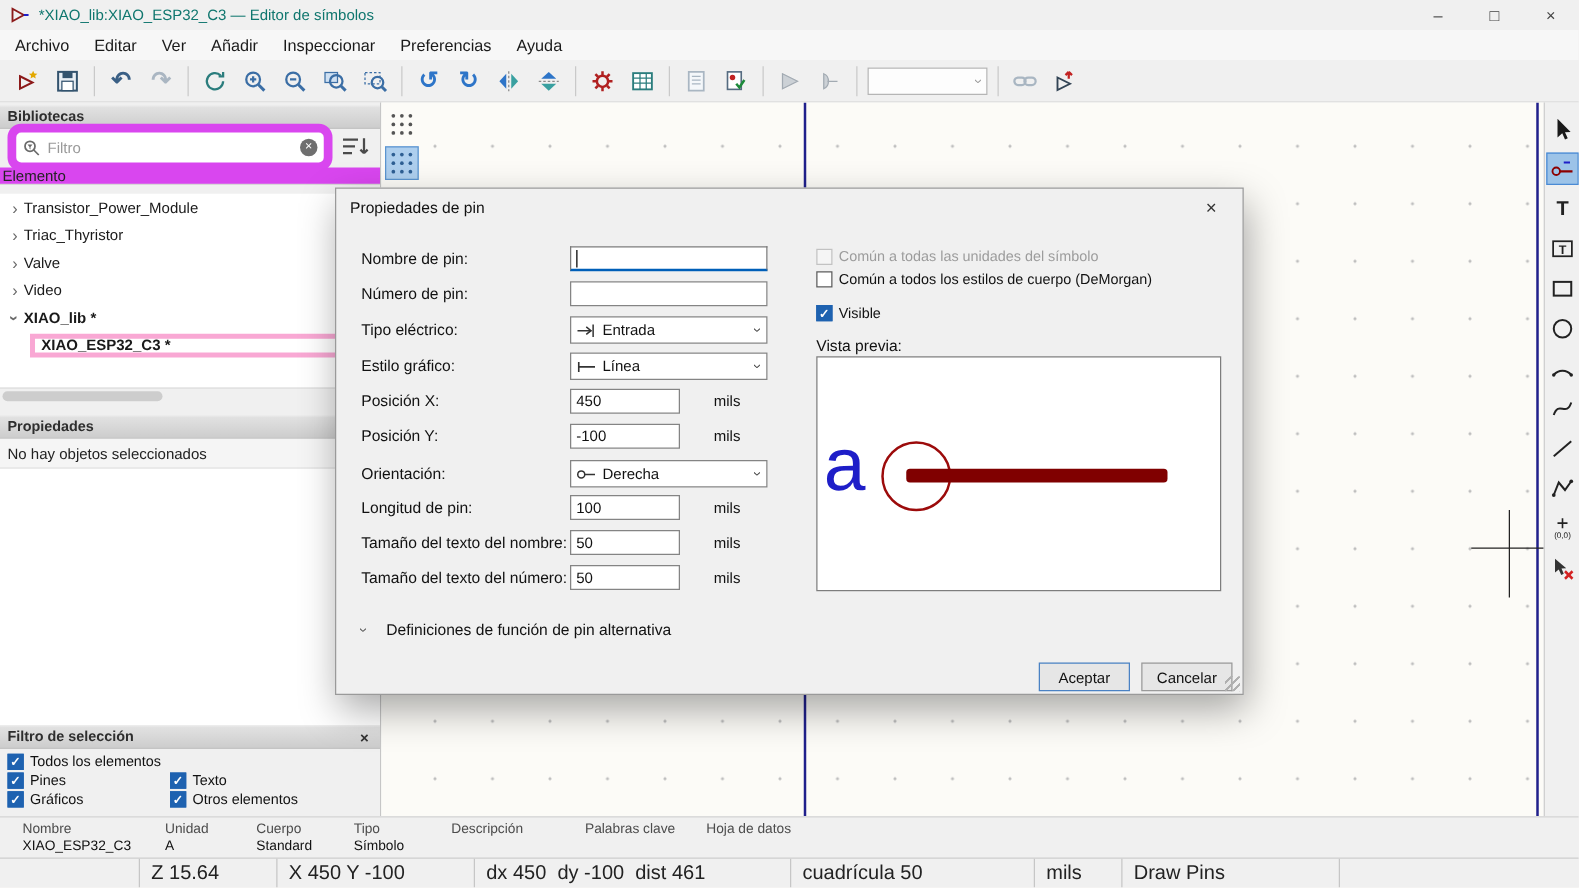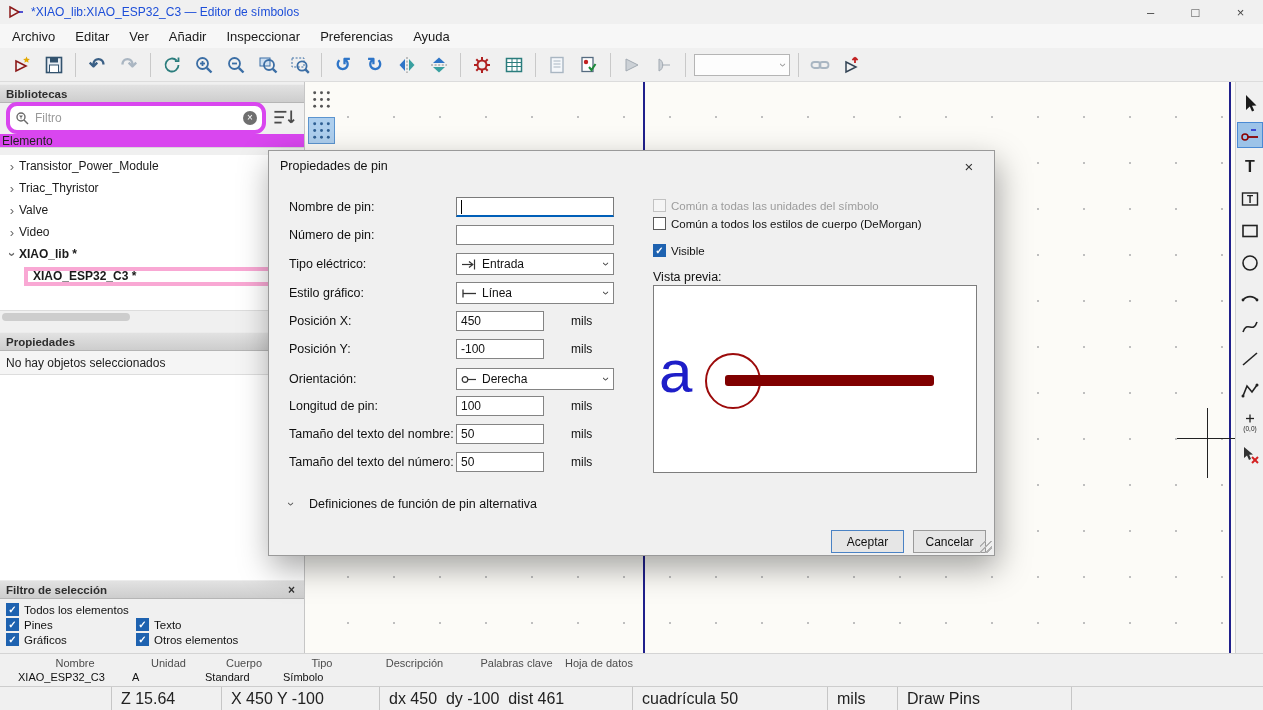--- a/index.html
+++ b/index.html
@@ -6,21 +6,21 @@
   html,body { width:1263px; height:710px; }
   body {
     font-family:"Liberation Sans", sans-serif;
     background:#f0f0f0; position:relative; overflow:hidden;
     font-size:12px; color:#1a1a1a;
   }
   
   .titlebar { position:absolute; top:0; left:0; right:0; height:24px;
     background:#f0f0f0; display:flex; align-items:center; }
   .app-icon { margin-left:7px; width:16px; height:16px; }
-  .title-text { margin-left:8px; font-size:12px; color:#1d4ed8; }
+  .title-text { margin-left:8px; font-size:12px; color:#0f766e; }
   .win-controls { margin-left:auto; display:flex; height:100%; }
   .win-btn { width:45px; height:100%; display:flex; align-items:center; justify-content:center;
     font-size:13px; color:#444; }
   
   .menubar { position:absolute; top:24px; left:0; right:0; height:24px;
     background:#f7f7f7; display:flex; align-items:center; padding-left:2px; }
   .menu-item { padding:0 10px; font-size:13px; color:#1a1a1a; height:100%; display:flex; align-items:center; }
   
   .toolbar { position:absolute; top:48px; left:0; right:0; height:34px;
     background:#f0f0f0; border-bottom:1px solid #dcdcdc;
@@ -37,21 +37,21 @@
   
   .main { position:absolute; top:82px; left:0; right:0; bottom:57px; }
   
   .left-panel { position:absolute; left:0; top:0; width:305px; height:100%;
     background:#f0f0f0; border-right:1px solid #c6c6c6; }
   .panel-header { position:absolute; left:0; right:0; height:19px;
     background:linear-gradient(#e2e2e2,#cdcdcd); border-bottom:1px solid #b5b5b5; border-top:1px solid #ececec;
     font-size:11.5px; font-weight:bold; color:#2e2e2e; display:flex; align-items:center; padding:0 6px; }
   .panel-header .hdr-close { margin-left:auto; font-size:12px; font-weight:bold; color:#333; padding:0 3px; }
   .search-row { position:absolute; top:22px; left:0; right:0; height:28px; display:flex; align-items:center; padding:0 6px; }
-  .search-box { width:260px; height:22px; background:#fff; border:4px solid #d946ef; border-radius:11px;
+  .search-box { width:260px; height:22px; background:#fff; border:7px solid #d946ef; border-radius:11px;
     display:flex; align-items:center; padding:12px 5px; }
   .search-box svg { width:15px; height:15px; flex:0 0 15px; }
   .search-input { border:none; outline:none; flex:1; font-size:12px; padding:0 5px;
     font-family:"Liberation Sans", sans-serif; background:transparent; color:#222; }
   .search-input::placeholder { color:#9a9a9a; }
   .clear-btn { width:14px; height:14px; border-radius:50%; background:#6f6f6f; color:#fff;
     font-size:10px; line-height:14px; text-align:center; flex:0 0 14px; }
   .sort-btn { margin-left:6px; width:24px; height:24px; border:none; background:transparent;
     display:flex; align-items:center; justify-content:center; padding:0; }
   .tree-colhead { position:absolute; top:52px; left:0; right:0; height:14px; background:#d946ef;
@@ -93,21 +93,21 @@
   .right-toolbar { position:absolute; right:0; top:0; width:28px; height:100%;
     background:#f0f0f0; border-left:1px solid #d0d0d0;
     display:flex; flex-direction:column; align-items:center; padding-top:8px; gap:6px; }
   .rtb { width:26px; height:26px; border:1px solid transparent; background:transparent;
     display:flex; align-items:center; justify-content:center; padding:0; }
   .rtb svg { width:22px; height:22px; }
   .rtb.active { background:#9cc3e8; border-color:#4a8ad4; }
   
   .infobar { position:absolute; top:653px; left:0; right:0; height:33px; background:#f0f0f0;
     border-top:1px solid #d4d4d4; display:flex; padding:3px 0 0 18px; font-size:11px; }
-  .info-col .lbl { color:#4c4c4c;text-align:center; }
+  .info-col .lbl { color:#4c4c4c; }
   .info-col .val { color:#111; margin-top:2px; }
   
   .statusbar { position:absolute; top:686px; left:0; right:0; height:24px; background:#f0f0f0;
     border-top:1px solid #cdcdcd; display:flex; align-items:stretch; font-size:16px; color:#222; }
   .sb-seg { display:flex; align-items:center; padding-left:9px; border-right:1px solid #c6c6c6; white-space:pre; }
   .sb-seg:last-child { border-right:none; flex:1; }
   
   .dialog { position:absolute; left:268px; top:150px; width:727px; height:406px;
     background:#f0f0f0; border:1px solid #9a9a9a; z-index:10;
     box-shadow:3px 12px 30px rgba(0,0,0,.35); }

